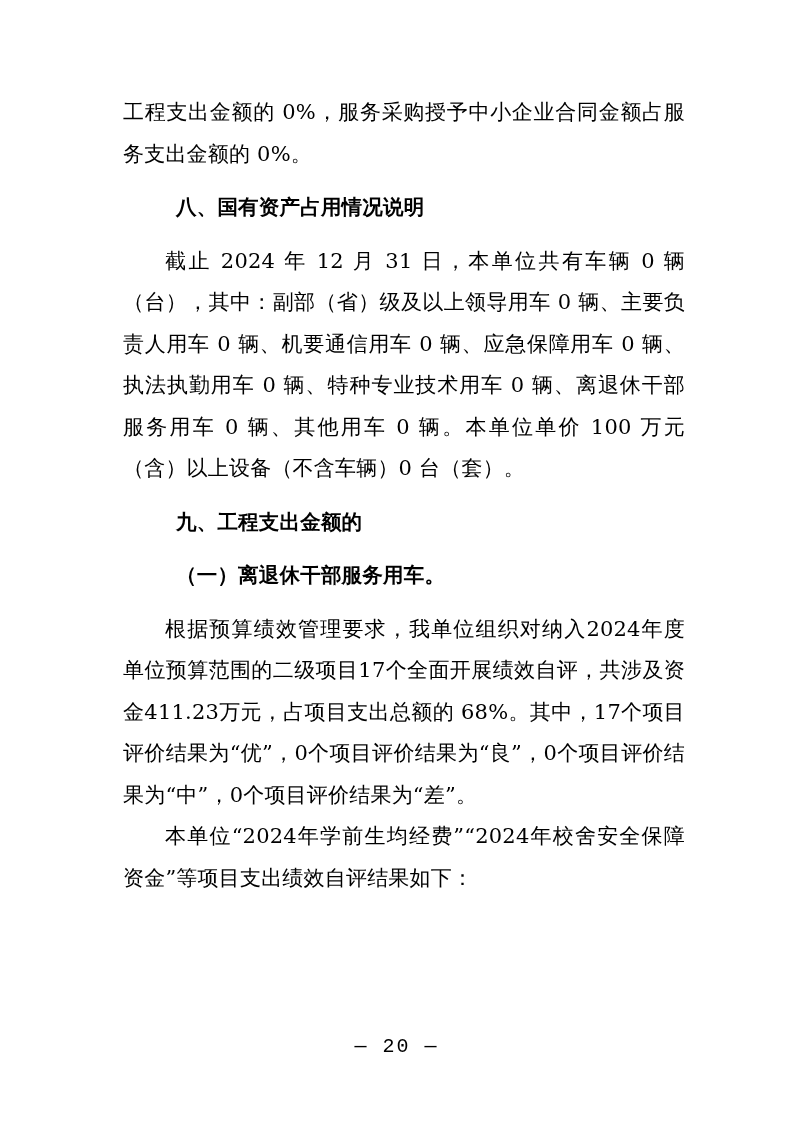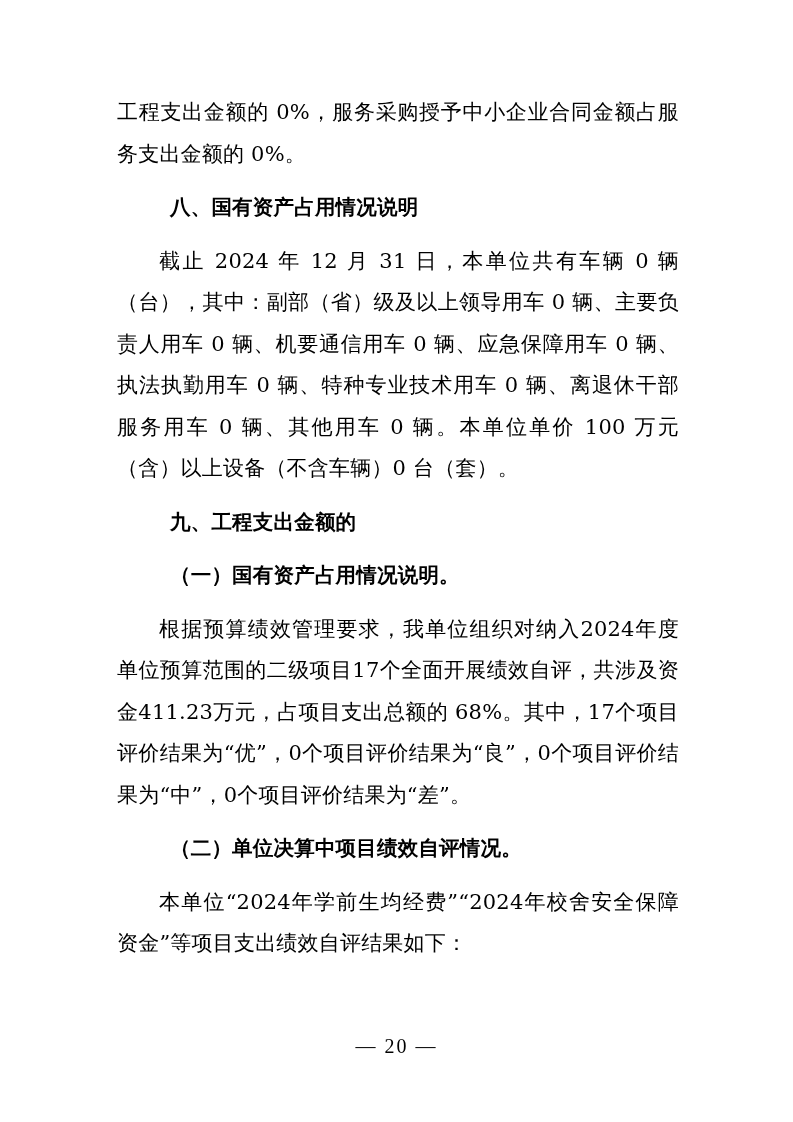--- a/index.html
+++ b/index.html
@@ -18,21 +18,21 @@
   .page {
     position: absolute;
     left: 0;
     top: 0;
     width: 793px;
     height: 1122px;
     background: #ffffff;
   }
   .content {
     position: absolute;
-    left: 117px;
+    left: 123px;
     top: 92px;
     width: 562px;
   }
   .para {
     font-size: 21px;
     line-height: 41.5px;
     text-align: justify;
     text-justify: inter-ideograph;
     letter-spacing: 0.2px;
     margin: 0;
@@ -50,42 +50,41 @@
     margin: 12px;
     letter-spacing: 0.2px;
   }
   .footer {
     position: absolute;
     left: 0;
     top: 1035px;
     width: 793px;
     text-align: center;
     font-size: 20px;
-    font-family: Liberation Serif, serif;
+    font-family: Liberation Mono, monospace;
     letter-spacing: 2px;
   }
 </style>
 </head>
 <body>
 
 <div class="page">
   <div class="content">
 
     <p class="para">工程支出金额的 0%，服务采购授予中小企业合同金额占服务支出金额的 0%。</p>
 
     <h2 class="heading">八、国有资产占用情况说明</h2>
 
     <p class="para indent">截止 2024 年 12 月 31 日，本单位共有车辆 0 辆（台），其中：副部（省）级及以上领导用车 0 辆、主要负责人用车 0 辆、机要通信用车 0 辆、应急保障用车 0 辆、执法执勤用车 0 辆、特种专业技术用车 0 辆、离退休干部服务用车 0 辆、其他用车 0 辆。本单位单价 100 万元（含）以上设备（不含车辆）0 台（套）。</p>
 
     <h2 class="heading">九、工程支出金额的</h2>
 
-    <h2 class="heading">（一）国有资产占用情况说明。</h2>
+    <h2 class="heading">（一）离退休干部服务用车。</h2>
 
     <p class="para indent">根据预算绩效管理要求，我单位组织对纳入2024年度单位预算范围的二级项目17个全面开展绩效自评，共涉及资金411.23万元，占项目支出总额的 68%。其中，17个项目评价结果为“优”，0个项目评价结果为“良”，0个项目评价结果为“中”，0个项目评价结果为“差”。</p>
 
-    <h2 class="heading">（二）单位决算中项目绩效自评情况。</h2>
 
     <p class="para indent">本单位“2024年学前生均经费”“2024年校舍安全保障资金”等项目支出绩效自评结果如下：</p>
 
   </div>
 
   <div class="footer">— 20 —</div>
 </div>
 
 </body></html>

